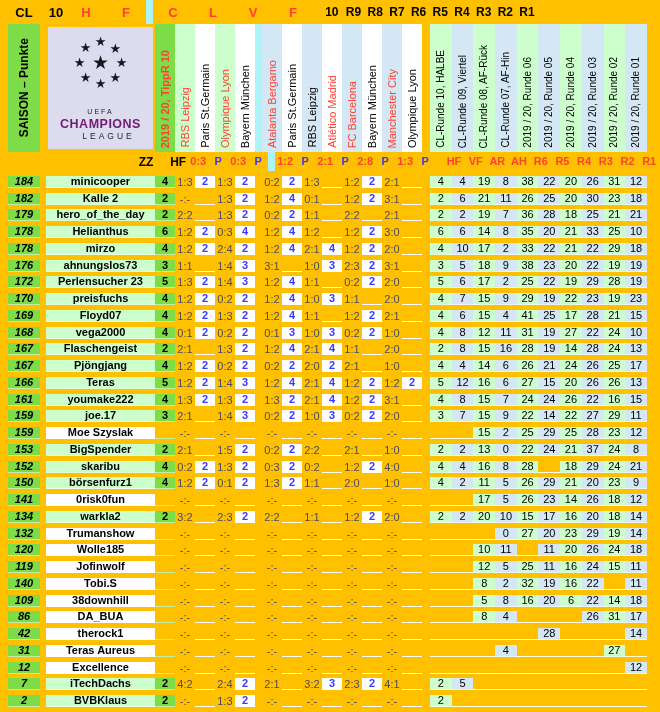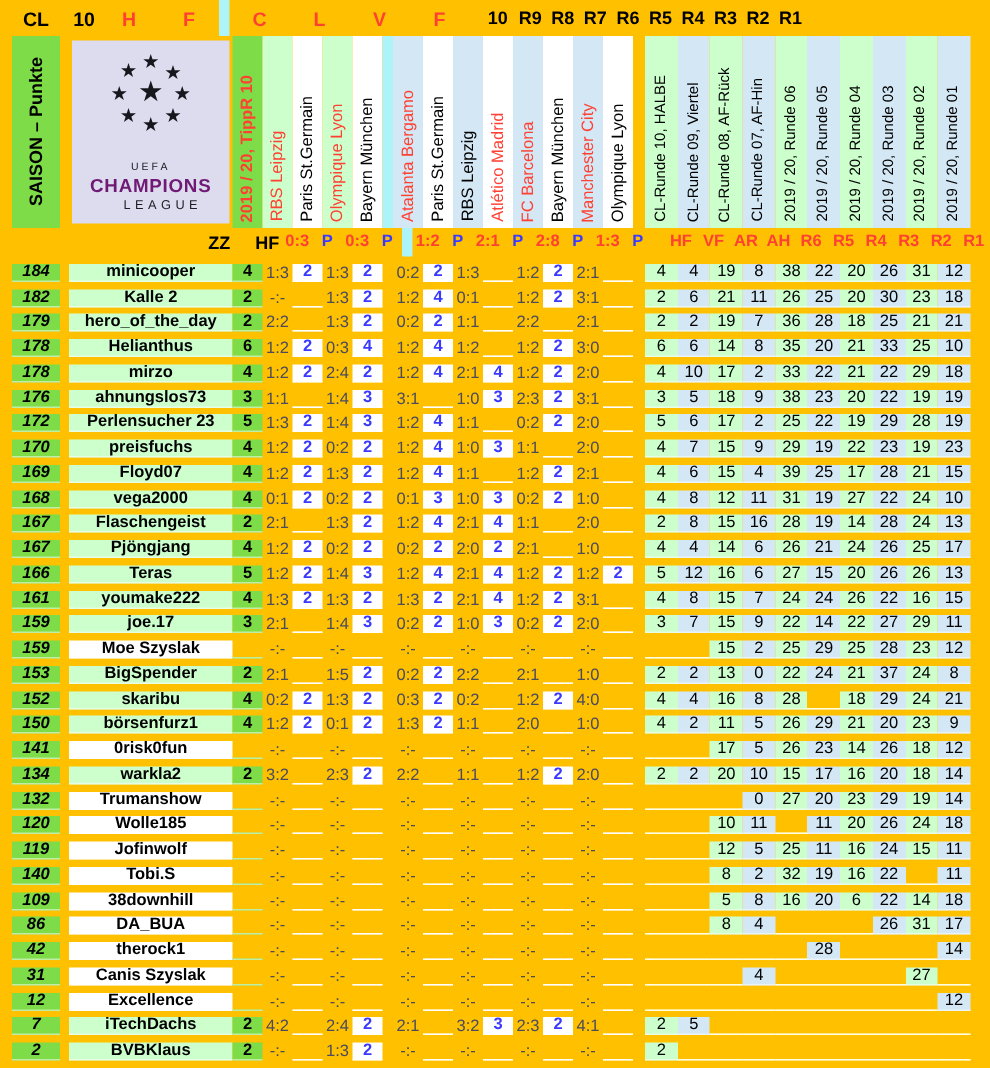--- a/index.html
+++ b/index.html
@@ -439,21 +439,21 @@
         <div class="c w20 bgW b f11 tBlue rowline"></div>
         <div class="c w20 f11 tTip">1:2</div>
         <div class="c w20 bgW b f11 tBlue rowline">2</div>
         <div class="c w20 f11 tTip">2:1</div>
         <div class="c w20 bgW b f11 tBlue rowline"></div>
         <div class="c w8"></div>
         <div class="c wpt f11 rowline bgLG">4</div>
         <div class="c wpt f11 rowline bgLB">6</div>
         <div class="c wpt f11 rowline bgLG">15</div>
         <div class="c wpt f11 rowline bgLB">4</div>
-        <div class="c wpt f11 rowline bgLG">39</div>
+        <div class="c wpt f11 rowline bgLG">41</div>
         <div class="c wpt f11 rowline bgLB">25</div>
         <div class="c wpt f11 rowline bgLG">17</div>
         <div class="c wpt f11 rowline bgLB">28</div>
         <div class="c wpt f11 rowline bgLG">21</div>
         <div class="c wpt f11 rowline bgLB">15</div>
       </div>
       <div class="r row">
         <div class="c w8"></div>
         <div class="c w32 bgG b i f11 rowline">168</div>
         <div class="c w6"></div>
@@ -1039,21 +1039,21 @@
         <div class="c wpt f11 rowline bgLB">28</div>
         <div class="c wpt f11 rowline bgC"></div>
         <div class="c wpt f11 rowline bgC"></div>
         <div class="c wpt f11 rowline bgC"></div>
         <div class="c wpt f11 rowline bgLB">14</div>
       </div>
       <div class="r row">
         <div class="c w8"></div>
         <div class="c w32 bgG b i f11 rowline">31</div>
         <div class="c w6"></div>
-        <div class="c w109 b f11 rowline bgW">Canis Szyslak</div>
+        <div class="c w109 b f11 rowline bgW">Teras Aureus</div>
         <div class="c w20 bgG b f11 rowline"></div>
         <div class="c w20 f11 tTip">-:-</div>
         <div class="c w20 bgW b f11 tBlue rowline"></div>
         <div class="c w20 f11 tTip">-:-</div>
         <div class="c w20 bgW b f11 tBlue rowline"></div>
         <div class="c w7 bgCy"></div>
         <div class="c w20 f11 tTip">-:-</div>
         <div class="c w20 bgW b f11 tBlue rowline"></div>
         <div class="c w20 f11 tTip">-:-</div>
         <div class="c w20 bgW b f11 tBlue rowline"></div>

